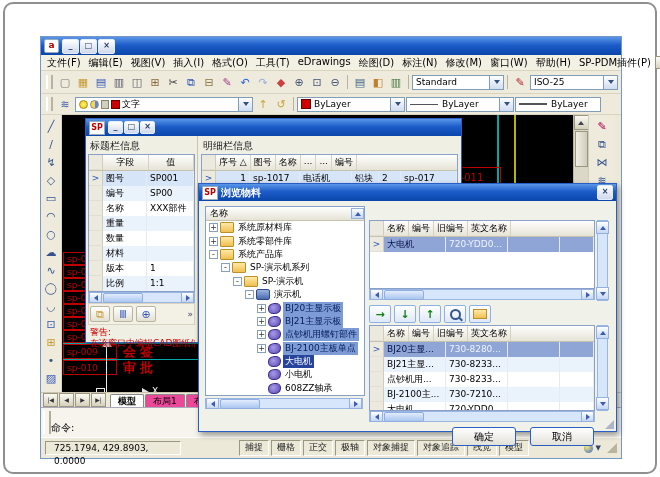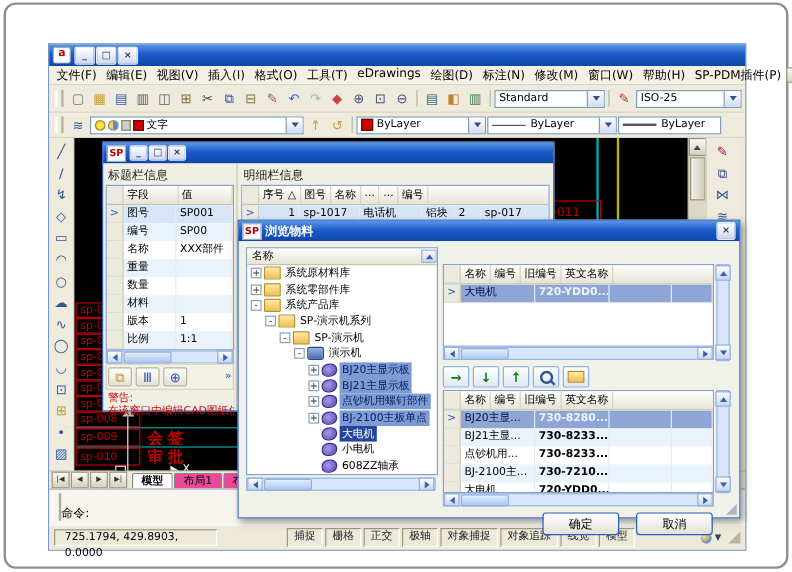--- a/index.html
+++ b/index.html
@@ -82,21 +82,21 @@
   .grip-corner{width:0;height:0;border-left:10px solid transparent;border-bottom:10px solid #b8b4a0;margin-left:4px;}
 
   
   .dlg{position:absolute;background:#f0efe4;border:1px solid #2a5ec4;box-shadow:2px 3px 6px rgba(0,0,0,.4);box-sizing:border-box;}
   .dlg-title{height:17px;background:linear-gradient(180deg,#5a96e8 0%,#1c5cc8 45%,#0a46aa 100%);color:#fff;font-weight:bold;font-size:10px;display:flex;align-items:center;padding:0 3px;gap:3px;}
   .sp-icon{width:14px;height:12px;background:#fff;border:1px solid #9ab;color:#c00000;font-weight:bold;font-size:8px;line-height:11px;text-align:center;flex:0 0 14px;}
   .group-label{font-size:10px;color:#222;padding:2px 2px 1px 2px;}
 
   .grid{background:#fff;border:1px solid #8ba0c8;box-sizing:border-box;overflow:hidden;display:flex;flex-direction:column;}
   .grid-head{display:flex;background:linear-gradient(#fefefd,#e6e3d6);border-bottom:1px solid #c5c2b0;flex:0 0 14px;}
-  .gh-cell{font-size:9px;padding:1px 3px;border-right:1px solid #d5d2c0;box-sizing:border-box;white-space:nowrap;overflow:hidden;}
+  .gh-cell{font-size:9px;padding:1px 3px;border-right:1px solid #d5d2c0;box-sizing:border-box;white-space:nowrap;overflow:hidden;text-align:center;}
   .rh{width:13px;flex:0 0 13px;background:#eceade;border-right:1px solid #cfccbc;border-bottom:1px solid #e2dfd2;color:#2a52b8;font-size:9px;text-align:center;line-height:14px;}
   .rows{flex:1;overflow:hidden;}
   .grid-row{display:flex;height:15px;align-items:stretch;font-size:9px;}
   .cell{padding:1px 3px;border-right:1px solid #e4ebf4;white-space:nowrap;overflow:hidden;box-sizing:border-box;line-height:13px;}
   .rows div:nth-of-type(even){background:#eaf2fc;}
   .grid-row.selected{background:#d7e5f9;}
 
   
   .ftab .c0{width:44px;flex:0 0 44px;} .ftab .c1{flex:1;}
   .btab .c0{width:34px;flex:0 0 34px;text-align:right;} .btab .c1{width:50px;flex:0 0 50px;} .btab .c2{width:52px;flex:0 0 52px;}
@@ -122,21 +122,21 @@
   .tree-toggle{width:9px;height:9px;flex:0 0 9px;border:1px solid #8aa0b8;background:#fff;font-size:8px;line-height:7px;text-align:center;color:#333;box-sizing:border-box;}
   .tree-toggle:empty{visibility:hidden;}
   .folder-icon{width:12px;height:9px;flex:0 0 12px;background:linear-gradient(#ffe9a8,#f0c050);border:1px solid #b98f2c;border-radius:1px;}
   .assembly-icon{width:12px;height:9px;flex:0 0 12px;background:linear-gradient(#9ab4e0,#4a6ab0);border:1px solid #2c4a8a;border-radius:2px;}
   .part-icon{width:11px;height:9px;flex:0 0 11px;background:radial-gradient(circle at 40% 40%,#a89ae8,#5848b0);border:1px solid #3c2c90;border-radius:50% 40% 50% 40%;}
   .tree-label{padding:0 2px;}
   .tree-item.highlighted .tree-label{background:#7d9cd6;color:#0a2060;}
   .tree-item.selected .tree-label{background:#26449c;color:#fff;}
   .tree-hscroll{position:absolute;left:6px;top:197px;width:158px;}
 
-  .rtab .c0{width:62px;flex:0 0 62px;} .rtab .c1{width:62px;flex:0 0 62px;font-weight:bold;} .rtab .c2{width:52px;flex:0 0 52px;} .rtab .c3{flex:1;}
+  .rtab .c0{width:62px;flex:0 0 62px;} .rtab .c1{width:62px;flex:0 0 62px;} .rtab .c2{width:52px;flex:0 0 52px;} .rtab .c3{flex:1;}
   .rtab .grid-row.selected{background:#8fa5d6;color:#05124a;}
   .rtab .grid-row.selected .c1{color:#eef3ff;}
   .top-table{position:absolute;left:170px;top:19px;width:226px;height:69px;}
   .top-hscroll{position:absolute;left:170px;top:88px;width:226px;}
   .panel-vscroll{position:absolute;left:398px;width:11px;background:#d8e6fb;border:1px solid #9ab6e4;display:flex;flex-direction:column;align-items:center;box-sizing:border-box;}
   .transfer-bar{position:absolute;left:170px;top:104px;display:flex;gap:3px;}
   .xfer-btn{width:20px;height:16px;background:linear-gradient(#ffffff,#dfe8f6);border:1px solid #8cb0e8;border-radius:2px;display:flex;align-items:center;justify-content:center;font-weight:bold;font-size:11px;}
   .shape-magnifier{width:7px;height:7px;border:2px solid #35548e;border-radius:50%;position:relative;display:inline-block;}
   .shape-magnifier::after{content:"";position:absolute;width:5px;height:2px;background:#35548e;transform:rotate(45deg);right:-4px;bottom:-2px;}
   .shape-folder{width:12px;height:8px;background:linear-gradient(#ffe9a8,#f0c050);border:1px solid #b98f2c;display:inline-block;}
@@ -399,24 +399,20 @@
               <span class="tb-text"></span>
             </div>
             <div class="tb-row">
               <span class="tb-id">sp-006</span>
               <span class="tb-text"></span>
             </div>
             <div class="tb-row">
               <span class="tb-id">sp-007</span>
               <span class="tb-text"></span>
             </div>
-            <div class="tb-row">
-              <span class="tb-id">sp-008</span>
-              <span class="tb-text"></span>
-            </div>
             <div class="tb-row big">
               <span class="tb-id">sp-009</span>
               <span class="tb-text">会签</span>
             </div>
             <div class="tb-row big">
               <span class="tb-id">sp-010</span>
               <span class="tb-text">审批</span>
             </div>
           </div>
         <div class="vline-cyan"></div>

